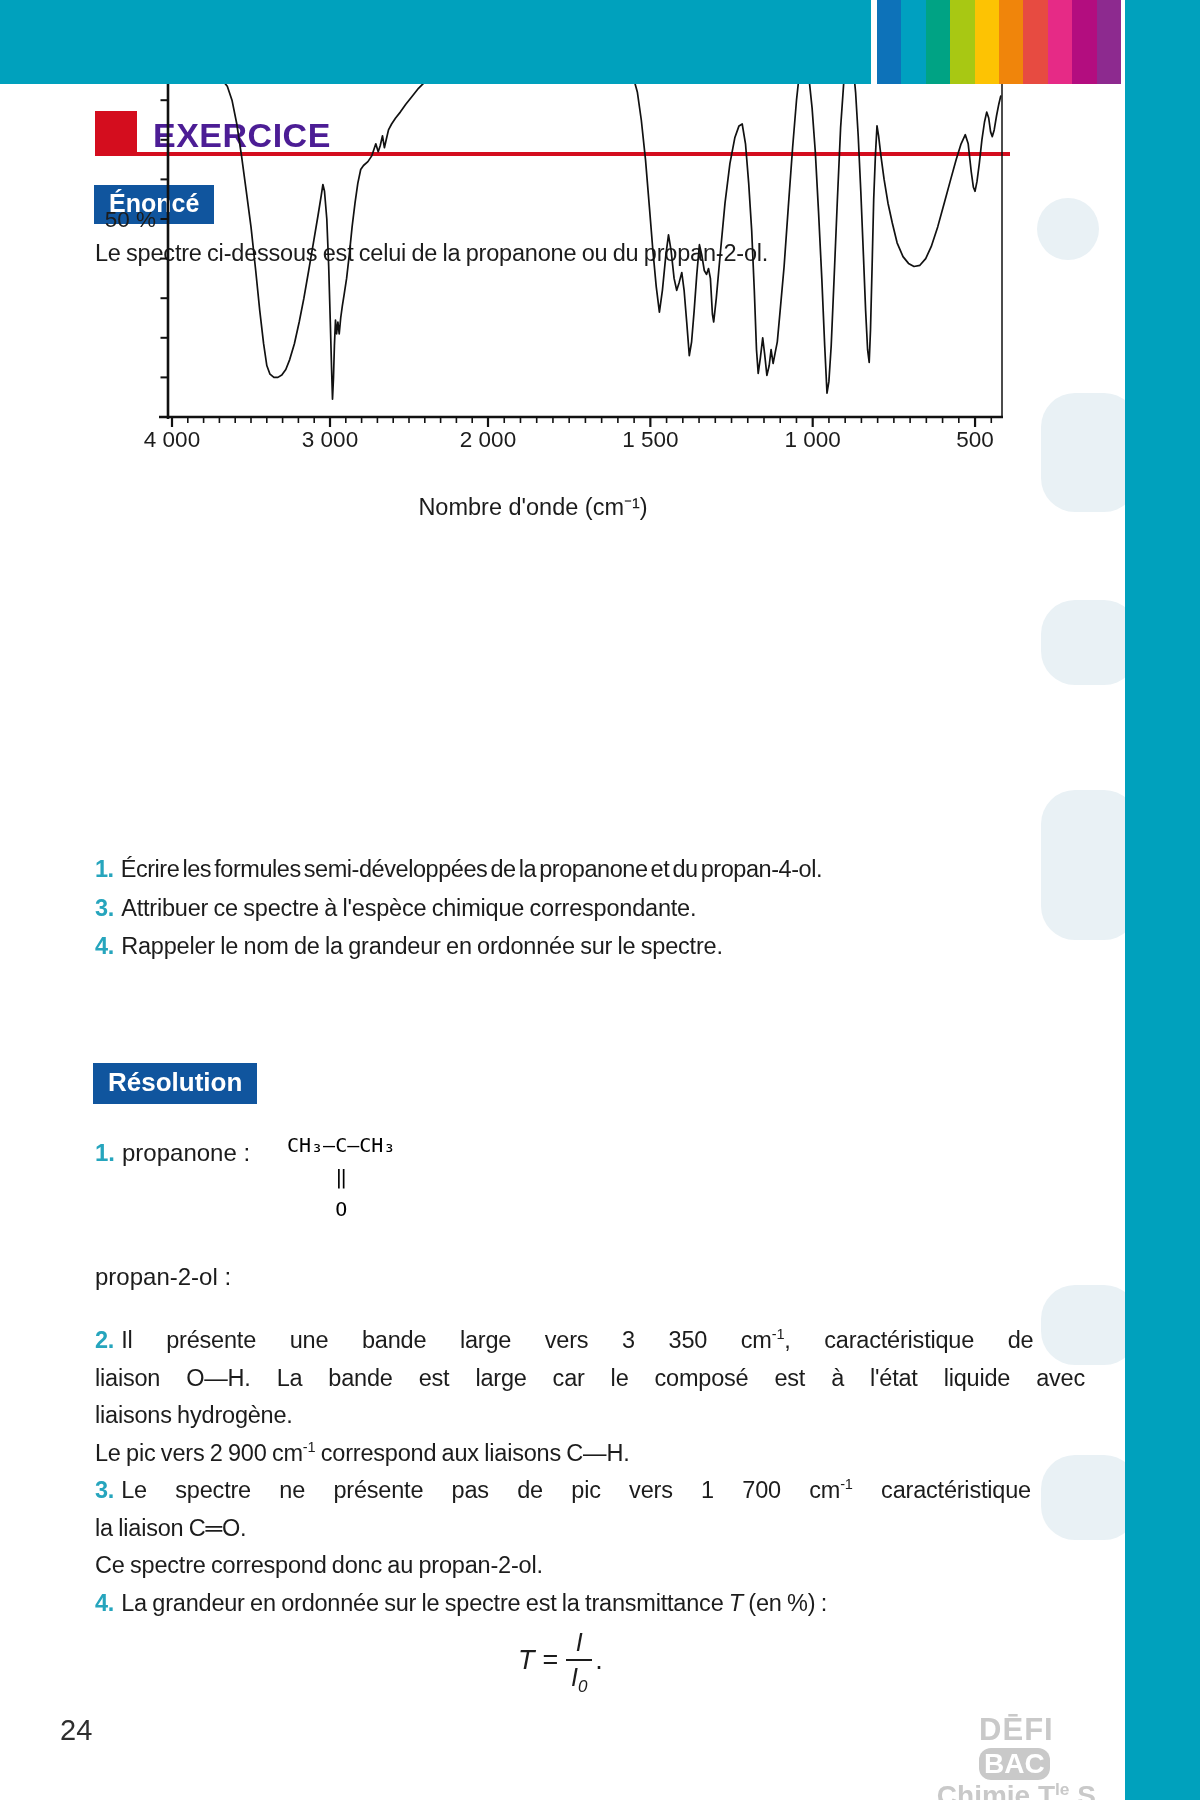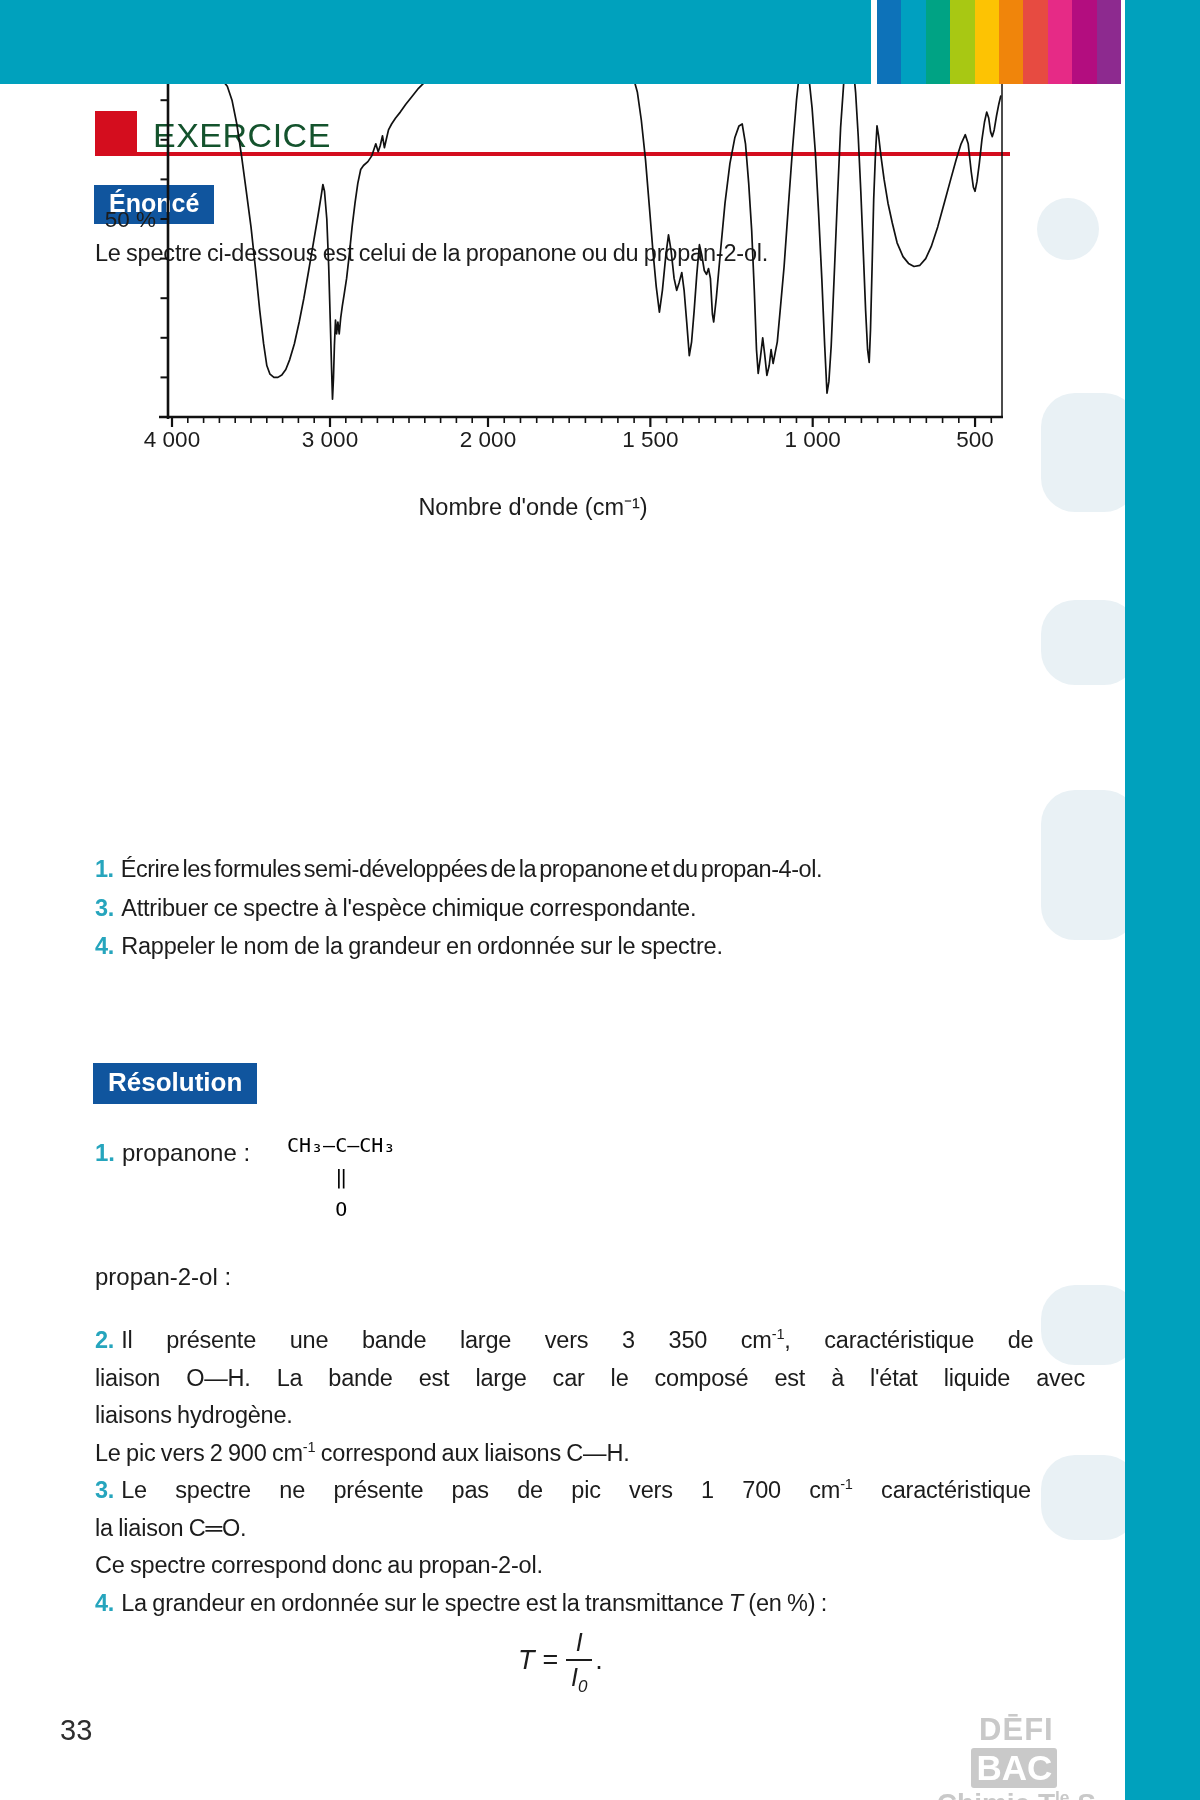--- a/index.html
+++ b/index.html
@@ -14,21 +14,21 @@
   .stripe-gap-r { position:absolute; left:1121px; top:0; width:5px; height:84px; background:#fff; z-index:4; }
   .sidebar { position:absolute; left:1125px; top:0; width:75px; height:1800px; background:#00a1bd; z-index:5; }
 
   
   .pill { position:absolute; background:#e9f1f5; z-index:1; }
   .pill-circle { border-radius:50%; }
   .pill-rect { border-radius:34px; }
 
   
   .red-square { position:absolute; left:95px; top:111px; width:42px; height:41px; background:#d40d1e; }
-  .ex-title { position:absolute; left:153px; top:116px; font-size:34px; font-weight:normal; color:#14532d; letter-spacing:0.5px; }
+  .ex-title { position:absolute; left:153px; top:116px; font-size:34px; font-weight:bold; color:#4c1d95; letter-spacing:0.5px; }
   .red-rule { position:absolute; left:95px; top:152px; width:915px; height:4px; background:#d40d1e; }
 
   .blue-tag { position:absolute; background:#10559e; color:#ffffff; font-weight:bold; padding:4px 15px 6px 15px; font-size:25px; }
   .tag-enonce { left:94px; top:185px; }
   .tag-resolution { left:93px; top:1063px; font-size:26px; }
 
   .body-text { color:#1c1c1c; font-size:23.5px; letter-spacing:-0.2px; word-spacing:-1px; }
   .intro { position:absolute; left:95px; top:240px; white-space:nowrap; }
 
   
@@ -58,21 +58,21 @@
   .frac { display:inline-flex; flex-direction:column; align-items:center; }
   .frac .fnum { font-style:italic; font-size:25px; padding:0 6px 2px 6px; }
   .frac .fbar { width:26px; height:2.4px; background:#1c1c1c; }
   .frac .fden { font-style:italic; font-size:25px; padding-top:2px; }
   .t-formula .dot { margin-left:3px; }
 
   
   .page-num { position:absolute; left:60px; top:1714px; font-size:29px; color:#2e2e2e; }
   .brand { position:absolute; right:104px; top:1712px; display:flex; align-items:center; color:#c9c9c9; font-weight:bold;flex-direction:column; }
   .brand .defi { font-size:31px; letter-spacing:1px; }
-  .brand .bac { font-size:35px; background:#c9c9c9; color:#ffffff; padding:0 5px; border-radius:3px; margin:0 6px 0 2px; }
+  .brand .bac { font-size:28px; background:#c9c9c9; color:#ffffff; padding:0 5px; border-radius:12px; margin:0 6px 0 2px; }
   .brand .subject { font-size:28px; }
 </style>
 </head>
 <body>
 
 <div class="page">
 
   <div class="top-band"></div>
   <div class="stripe-gap-l"></div>
   <div class="stripes" id="stripes">
@@ -214,20 +214,20 @@
     <span class="lhs"><i>T</i></span>
     <span class="eq">=</span>
     <span class="frac">
       <span class="fnum"><i>I</i></span>
       <span class="fbar"></span>
       <span class="fden"><i>I</i><sub>0</sub></span>
     </span>
     <span class="dot">.</span>
   </div>
 
-  <div class="page-num">33</div>
+  <div class="page-num">24</div>
   <div class="brand">
     <span class="defi">DĒFI</span>
     <span class="bac">BAC</span>
     <span class="subject">Chimie T<sup>le</sup> S</span>
   </div>
 
 </div>
 
 </body></html>

